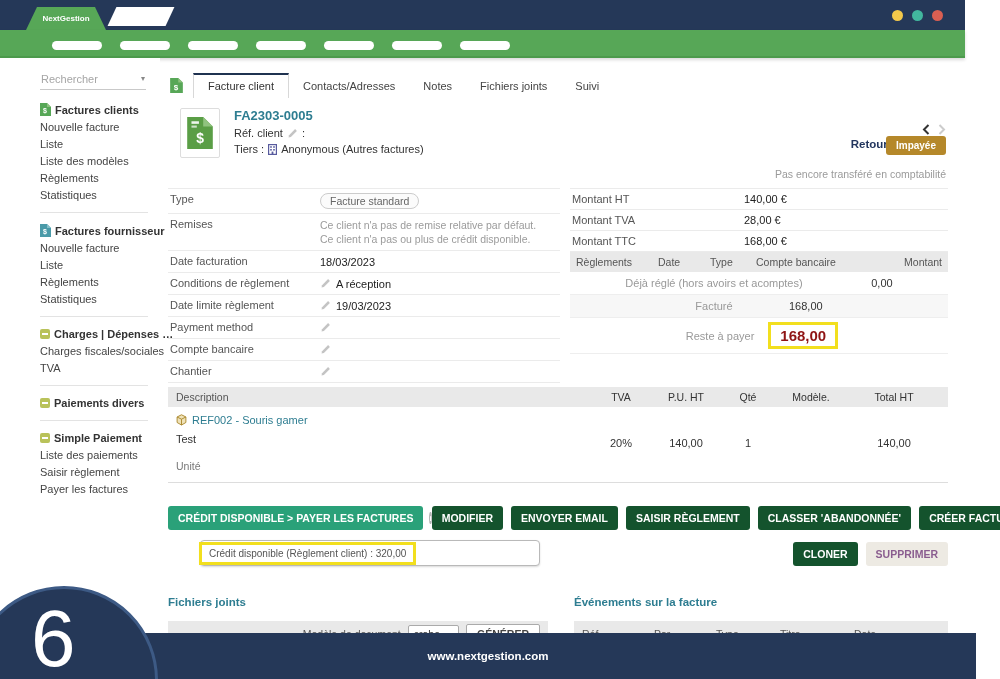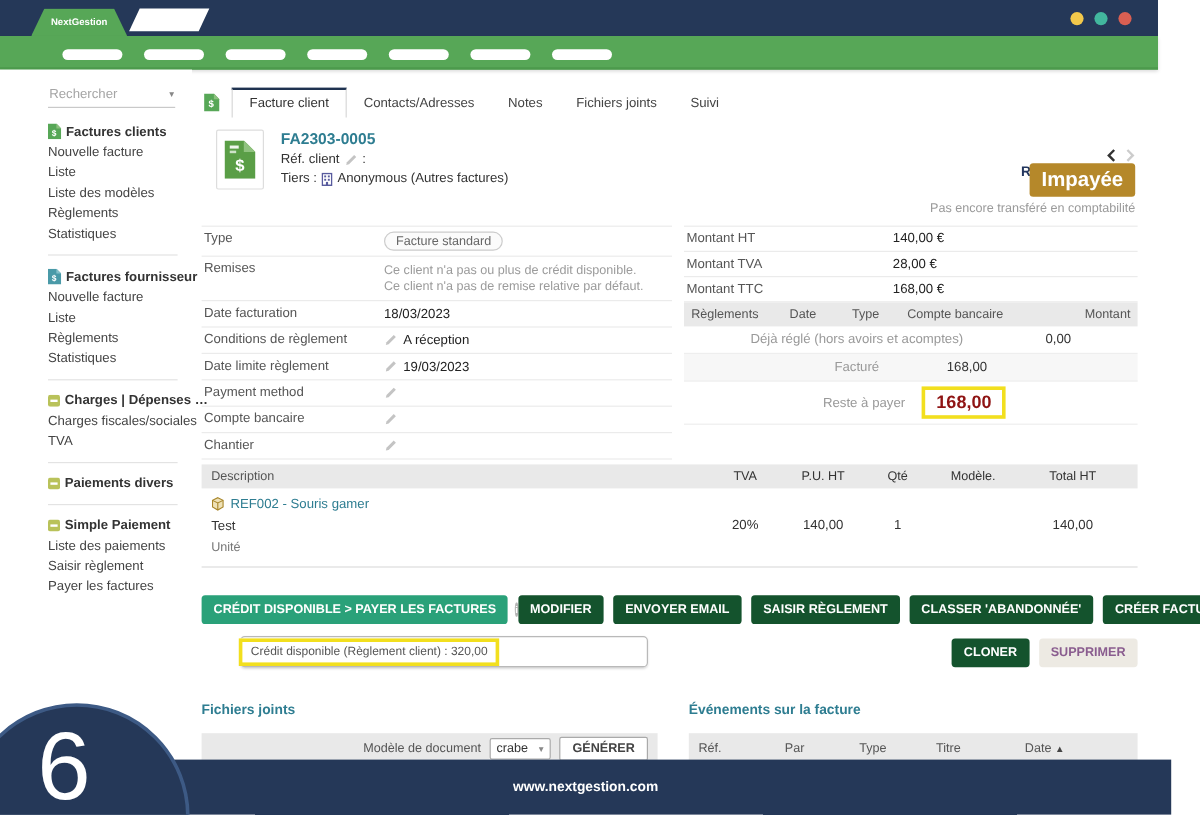--- a/index.html
+++ b/index.html
@@ -39,21 +39,21 @@
   .tab { padding:5px 14px 6px; cursor:pointer; }
   .tab.active { background:#fff; border:1px solid #d8d8d8; border-top:2px solid #1f3250; border-bottom:none; color:#333; }
 
   .head { position:relative; margin-top:8px; min-height:80px; }
   .icon-card { position:absolute; left:12px; top:2px; width:40px; height:50px; border:1px solid #ddd; border-radius:2px; background:#fff; display:flex; align-items:center; justify-content:center; }
   .head-text { margin-left:66px; padding-top:2px; }
   .inv-ref { color:#2e7d91; font-weight:bold; font-size:13px; }
   .head-line { margin-top:4px; font-size:11px; color:#333; display:flex; align-items:center; gap:4px; }
   .head-right { position:absolute; right:2px; top:2px; display:flex; align-items:center; gap:8px; }
   .retour { color:#23365e; font-weight:bold; font-size:11.5px; cursor:pointer;margin-top:30px; }
-  .badge { position:absolute; right:2px; top:30px; background:#b5882a; color:#fff; font-weight:bold; font-size:17px; padding:4px 10px; border-radius:3px; }
+  .badge { position:absolute; right:2px; top:30px; background:#b5882a; color:#fff; font-weight:bold; font-size:10px; padding:4px 10px; border-radius:3px; }
   .acct-note { position:absolute; right:2px; top:62px; color:#9a9a9a; font-size:10.5px; }
 
   .cols { display:flex; gap:10px; margin-top:2px; }
   .col-l { width:392px; border-top:1px solid #ebebeb; }
   .col-r { width:378px; border-top:1px solid #ebebeb; }
 
   .frow { display:flex; border-bottom:1px solid #ebebeb; padding:4px 2px; font-size:11px; align-items:flex-start; }
   .frow .lab { width:150px; color:#555; flex:0 0 auto; }
   .frow .val { flex:1; color:#222; display:flex; align-items:center; gap:5px; min-height:13px; }
   .muted-line { color:#9b9b9b; font-size:10.5px; line-height:14px; }
@@ -73,21 +73,21 @@
   .rest-box { border:3px solid #f2df1e; padding:2px 9px; margin-left:10px; }
   .rest-val { color:#8f1414; font-weight:bold; font-size:15px; }
 
   .lines { margin-top:4px; }
   .lines-head { display:flex; background:#e9e9e9; font-size:10.5px; color:#555; padding:4px 8px; }
   .lines-row { display:flex; border-bottom:1px solid #ddd; padding:7px 8px 10px; font-size:11px; }
   .ld { flex:1; } .lc { width:58px; text-align:center; align-self:center; color:#333; }
   .lc.pu { width:72px; } .lc.qty { width:52px; } .lc.red { width:74px; } .lc.tot { width:92px; }
   .prod-link { color:#2e7d91; display:flex; align-items:center; gap:5px; cursor:pointer; }
   .line-desc { margin-top:7px; color:#333; }
-  .line-unit { margin-top:5px; color:#777; font-size:10.5px; }
+  .line-unit { margin-top:15px; color:#777; font-size:10.5px; }
 
   .actions { margin-top:23px; display:flex; align-items:center; }
   .btn { border:none; border-radius:3px; font-weight:bold; font-size:10.5px; padding:6px 10px; cursor:pointer; font-family:inherit; white-space:nowrap; }
   .btn-green { background:#2aa179; color:#fff; }
   .btn-purple { background:#14532d; color:#fff; margin-left:8px; }
   .btn-light { background:#edeae3; color:#8a5d8f; margin-left:8px; }
   .info-dot { width:12px; height:12px; border-radius:50%; background:#b5b5b5; color:#fff; font-size:8px; font-weight:bold; display:inline-flex; align-items:center; justify-content:center; margin-left:6px; }
   .push { margin-left:auto; }
 
   .actions2 { position:relative; margin-top:10px; height:28px; }
@@ -276,22 +276,22 @@
       <div class="col-l">
         <div class="frow">
           <span class="lab">Type</span>
           <span class="val">
               <span class="type-pill">Facture standard</span>
             </span>
         </div>
         <div class="frow">
           <span class="lab">Remises</span>
           <span class="val" style="display:block">
+            <div class="muted-line">Ce client n'a pas de remise relative par défaut.</div>
             <div class="muted-line">Ce client n'a pas ou plus de crédit disponible.</div>
-            <div class="muted-line">Ce client n'a pas de remise relative par défaut.</div>
           </span>
         </div>
         <div class="frow">
           <span class="lab">Date facturation</span>
           <span class="val">18/03/2023</span>
         </div>
         <div class="frow">
           <span class="lab">Conditions de règlement</span>
           <span class="val">
               <svg width="11" height="11" viewBox="0 0 16 16">

